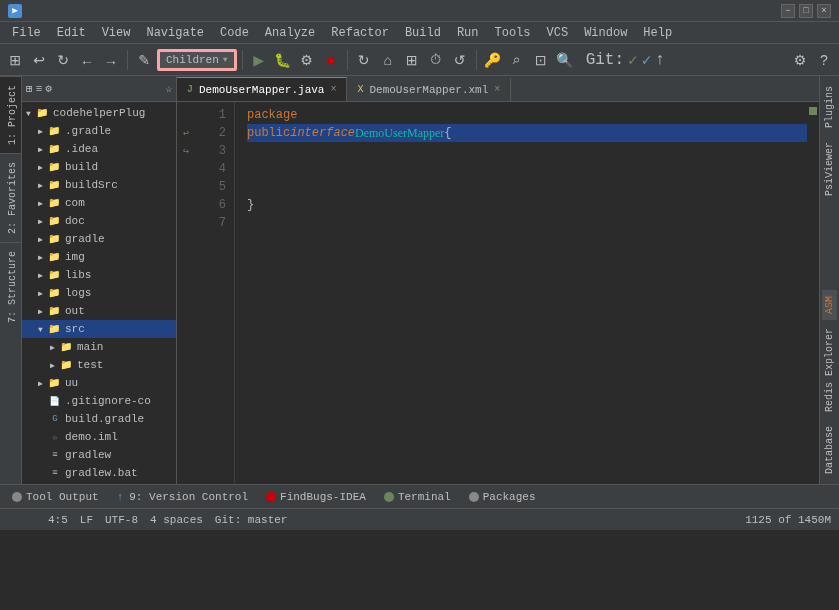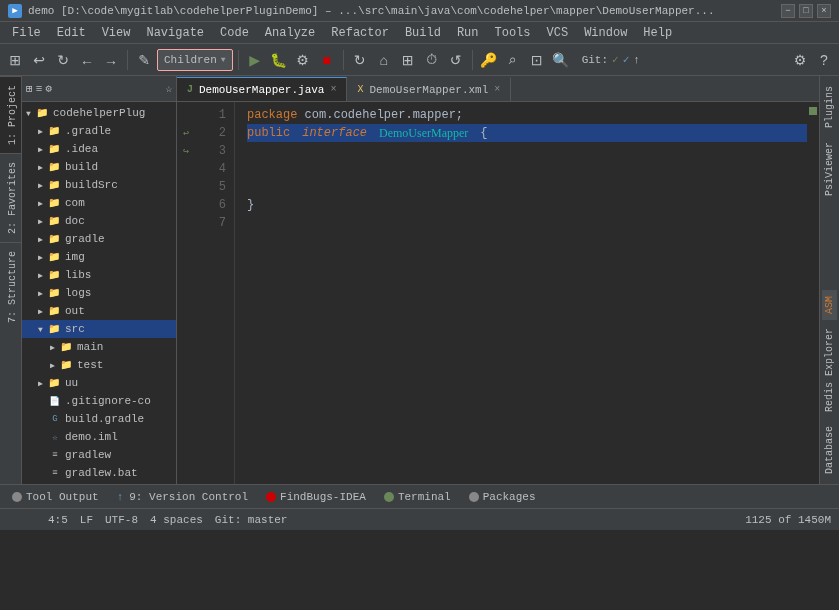--- a/index.html
+++ b/index.html
@@ -14,23 +14,23 @@
     #title-bar .win-btn { width: 14px; height: 14px; border: 1px solid #666; background: #4c5052; font-size: 9px; color: #bcbec0; display: flex; align-items: center; justify-content: center; cursor: pointer; }
 
     
     #menu-bar { background: #3c3f41; height: 22px; display: flex; align-items: center; padding: 0 4px; border-bottom: 1px solid #555; }
     #menu-bar .menu-item { padding: 2px 8px; font-size: 12px; color: #bcbec0; cursor: pointer; height: 22px; display: flex; align-items: center; }
 
     
     #toolbar { background: #3c3f41; height: 32px; display: flex; align-items: center; padding: 0 4px; border-bottom: 1px solid #555; gap: 2px; }
     .tb-btn { width: 22px; height: 22px; background: transparent; border: none; color: #bcbec0; font-size: 14px; cursor: pointer; display: flex; align-items: center; justify-content: center; border-radius: 2px; }
     .tb-separator { width: 1px; height: 20px; background: #555; margin: 0 3px; }
-    .tb-dropdown { background: #4c5052; border: 1px solid #fca5a5; color: #bcbec0; font-size: 11px; padding: 2px 6px; height: 22px; display: flex; align-items: center; gap: 4px; cursor: pointer; border-radius: 2px; }
+    .tb-dropdown { background: #4c5052; border: 3px solid #fca5a5; color: #bcbec0; font-size: 11px; padding: 2px 6px; height: 22px; display: flex; align-items: center; gap: 4px; cursor: pointer; border-radius: 2px; }
     .tb-dropdown-arrow { font-size: 8px; color: #999; }
-    .git-area { display: flex; align-items: center; gap: 4px; font-size: 11px; color: #bcbec0; margin-left: 8px; }
+    .git-area { display: flex; align-items: center; gap: 4px; font-size: 16px; color: #bcbec0; margin-left: 8px; }
 
     
     #project-panel { width: 155px; background: #2b2b2b; border-right: 1px solid #555; display: flex; flex-direction: column; }
     #panel-header { background: #3c3f41; height: 26px; display: flex; align-items: center; padding: 0 4px; border-bottom: 1px solid #555; gap: 3px; }
     #panel-header .panel-title { font-size: 11px; color: #bcbec0; font-weight: bold; flex: 1; }
     #panel-header .panel-icon { font-size: 11px; color: #bcbec0; cursor: pointer; }
     #file-tree { flex: 1; overflow: hidden; padding: 2px 0; }
     .tree-item { display: flex; align-items: center; height: 18px; padding-left: 4px; cursor: pointer; white-space: nowrap; overflow: hidden; }
     .tree-item.highlighted { background: #214283; }
     .tree-indent { display: inline-block; width: 12px; flex-shrink: 0; }
@@ -47,21 +47,21 @@
     .editor-tab.active { background: #2b2b2b; color: #ffffff; border-top: 1px solid #4a90d9; }
     .tab-close { font-size: 10px; color: #888; cursor: pointer; }
     .tab-icon-java { color: #6a8759; font-size: 10px; font-weight: bold; }
     .tab-icon-xml { color: #e8bf6a; font-size: 10px; }
 
     
     #code-editor { flex: 1; display: flex; overflow: hidden; }
     #line-numbers { width: 40px; background: #2b2b2b; padding: 4px 0; text-align: right; padding-right: 8px; color: #606366; font-size: 12px; line-height: 18px; border-right: 1px solid #3c3f41; flex-shrink: 0; user-select: none; }
     #code-content { flex: 1; padding: 4px 0 4px 12px; overflow: auto; line-height: 18px; }
     .code-line { height: 18px; white-space: pre; display: flex; align-items: center; }
-    .code-line.highlighted { background: #214283; gap: 12px; }
+    .code-line.highlighted { background: #214283; }
     .kw { color: #cc7832; }
     .kw2 { color: #cc7832; font-style: italic; }
     .cn { color: #14b8a6; font-family: Liberation Serif, serif; }
     .pkg { color: #a9b7c6; }
     #editor-gutter { width: 18px; background: #2b2b2b; padding: 4px 2px; flex-shrink: 0; }
     .gutter-mark { height: 18px; display: flex; align-items: center; justify-content: center; font-size: 10px; color: #6a8759; }
 
     
     #right-panels { width: 20px; background: #3c3f41; display: flex; flex-direction: column; border-left: 1px solid #555; }
     #right-top { flex: 1; display: flex; flex-direction: column; align-items: center; padding-top: 4px; gap: 2px; }
@@ -96,21 +96,20 @@
     #left-sidebar-tabs { width: 22px; background: #3c3f41; border-right: 1px solid #555; display: flex; flex-direction: column; }
     .sidebar-vtab { writing-mode: vertical-lr; transform: rotate(180deg); font-size: 10px; color: #bcbec0; cursor: pointer; padding: 8px 3px; white-space: nowrap; border-bottom: 1px solid #555; }
     .sidebar-vtab.active { background: #2b2b2b; }
   </style>
 </head>
 <body>
 
 <div id="title-bar">
   <div class="title-left">
     <div class="title-icon">▶</div>
-    <span class="title-text">demo [D:\code\mygitlab\codehelperPluginDemo] – ...\src\main\java\com\codehelper\mapper\DemoUserMapper...</span>
   </div>
   <div class="window-controls">
     <div class="win-btn">−</div>
     <div class="win-btn">□</div>
     <div class="win-btn">×</div>
   </div>
 </div>
 
 <div id="menu-bar">
 <div class="menu-item">File</div>
@@ -366,21 +365,21 @@
         <div>1</div>
         <div>2</div>
         <div>3</div>
         <div>4</div>
         <div>5</div>
         <div>6</div>
         <div>7</div>
       </div>
 
       <div id="code-content">
-        <div class="code-line"><span class="kw">package</span><span class="pkg"> com.codehelper.mapper;</span></div>
+        <div class="code-line"><span class="kw">package</span></div>
         <div class="code-line highlighted"><span class="kw">public</span> <span class="kw2">interface</span> <span class="cn">DemoUserMapper</span> <span class="pkg">{</span></div>
         <div class="code-line">&nbsp;</div>
         <div class="code-line">&nbsp;</div>
         <div class="code-line">&nbsp;</div>
         <div class="code-line"><span class="pkg">}</span></div>
         <div class="code-line">&nbsp;</div>
       </div>
 
       <div id="right-margin">
         <div class="margin-mark-green" style="background:#6a8759;"></div>

